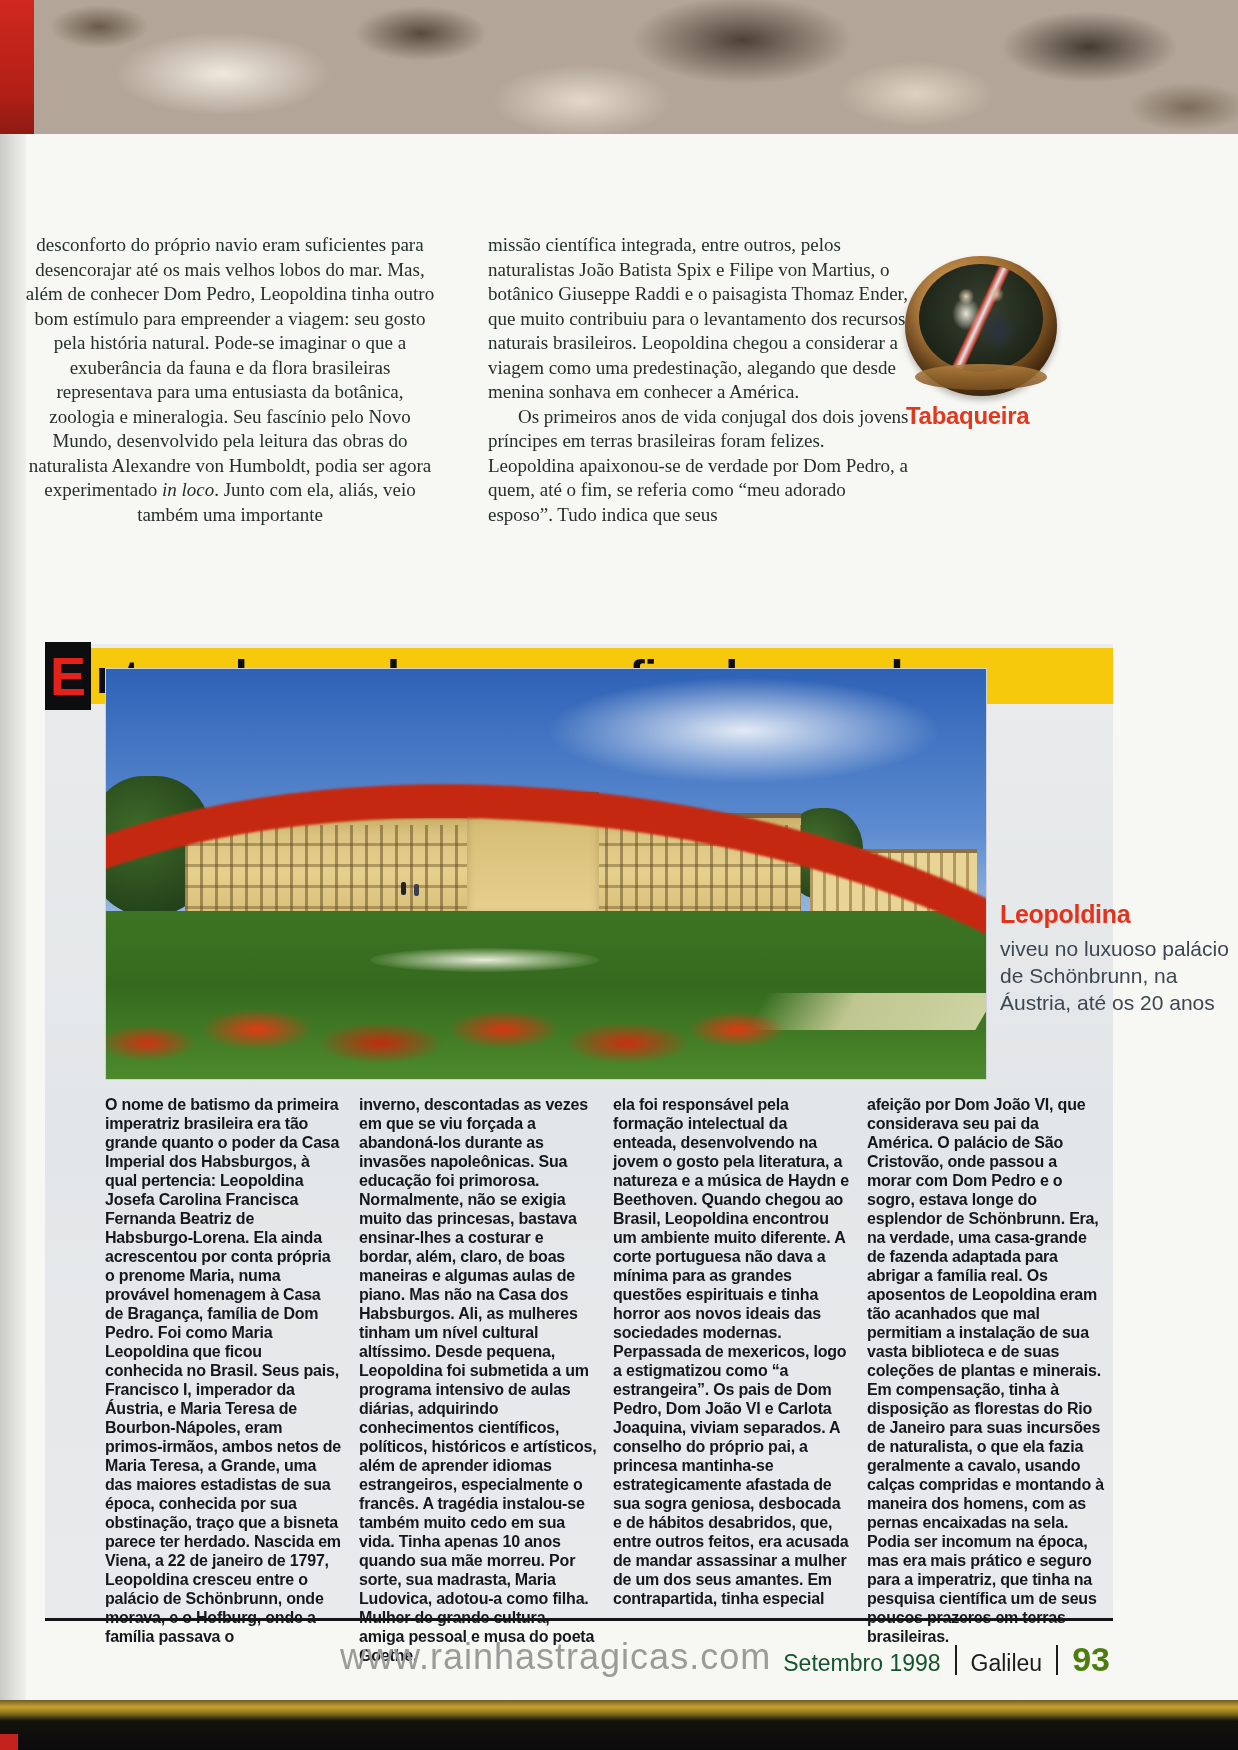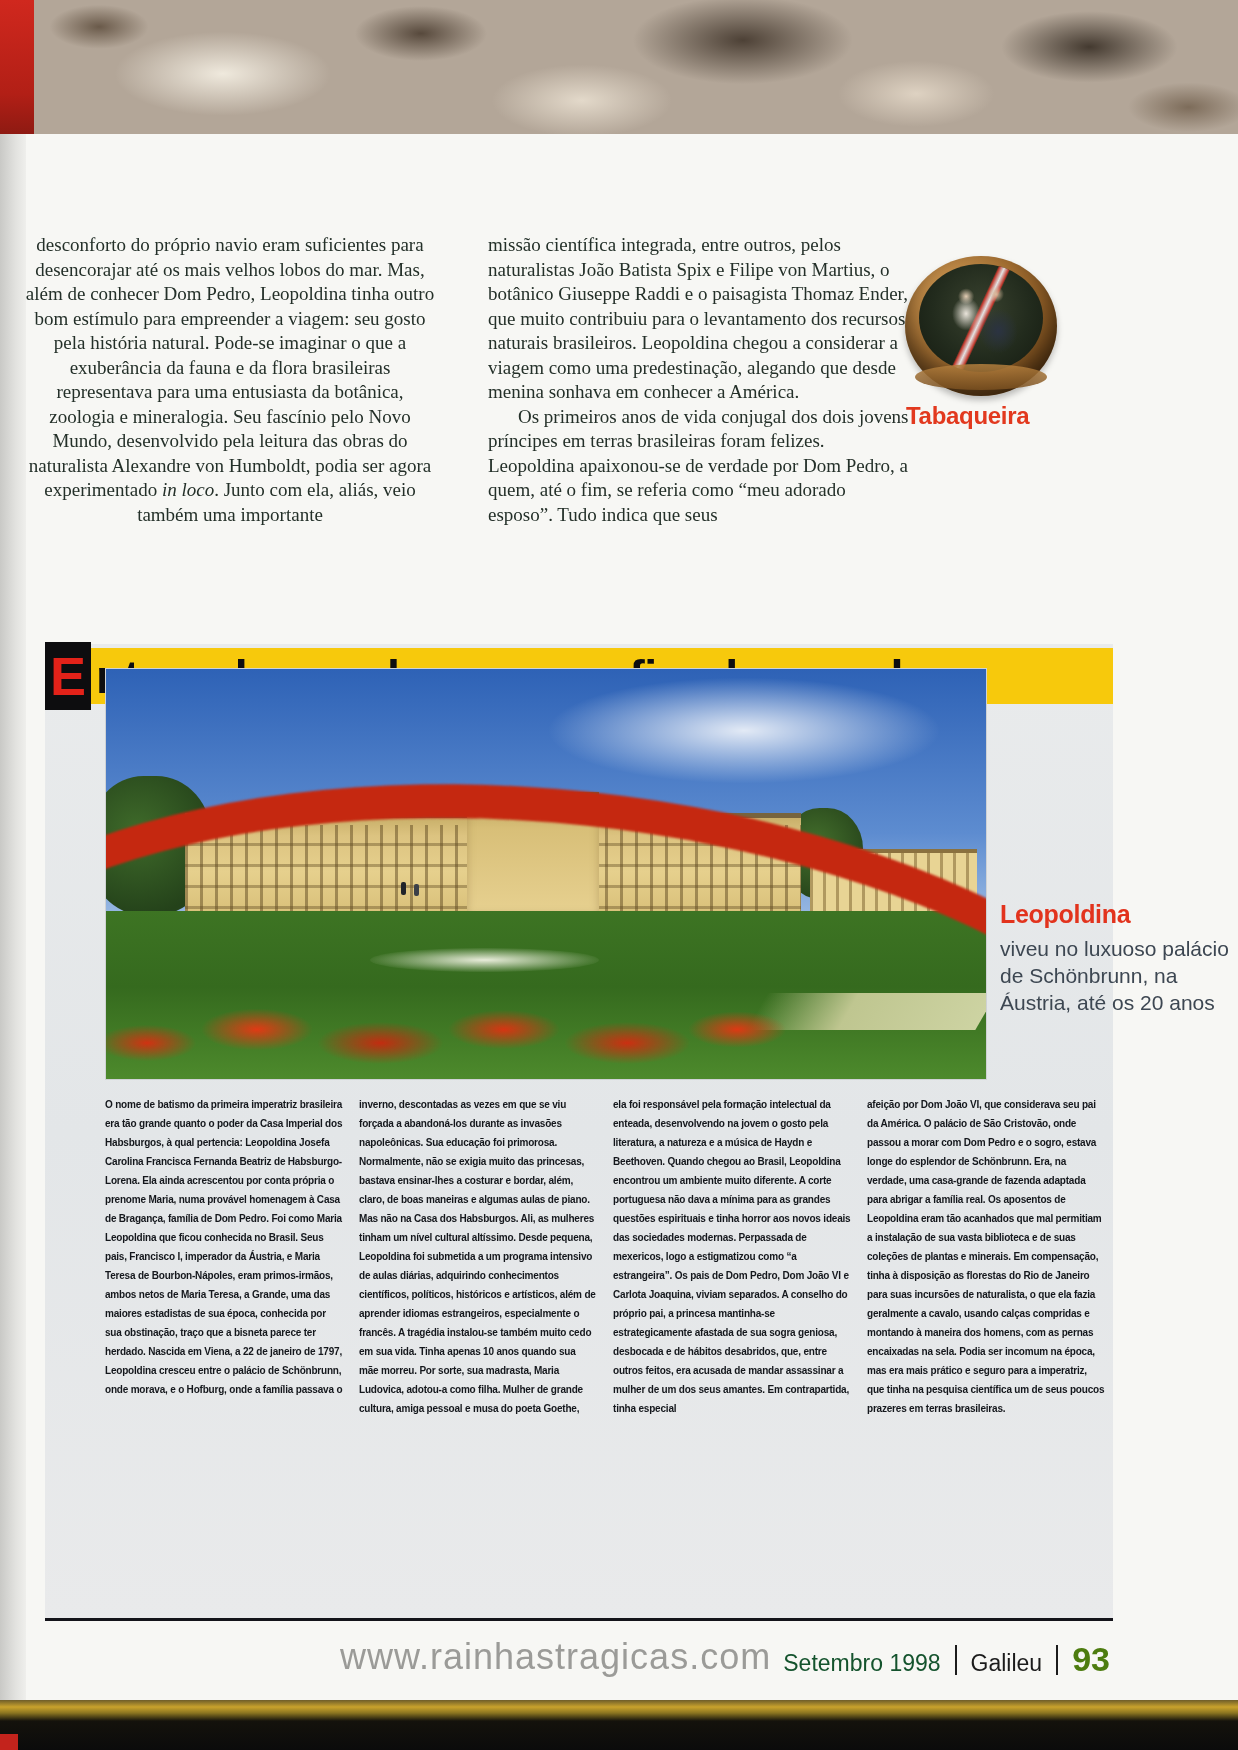--- a/index.html
+++ b/index.html
@@ -108,21 +108,21 @@
       radial-gradient(ellipse 90px 30px at 76% 60%,#cb2f11 0%,rgba(203,47,17,0) 70%),
       radial-gradient(ellipse 70px 26px at 92% 45%,#dd3913 0%,rgba(221,57,19,0) 70%);}
   .figure-a{position:absolute;left:33.5%;top:52%;width:5px;height:13px;background:#20242a;border-radius:2px;}
   .figure-b{position:absolute;left:35%;top:52.5%;width:5px;height:12px;background:#3c4048;border-radius:2px;}
   
   .photo-caption{position:absolute;left:1000px;top:900px;width:240px;}
   .photo-caption-title{font-size:25px;font-weight:800;color:#e2331d;letter-spacing:-0.3px;}
   .photo-caption-body{margin-top:6px;font-size:21px;line-height:27px;color:#3d4752;font-weight:400;}
   
   .box-col{position:absolute;top:1095px;width:238px;color:#14171c;
-    font-size:10px;line-height:19px;font-weight:700;letter-spacing:-0.2px;}
+    font-size:16px;line-height:19px;font-weight:700;letter-spacing:-0.2px;}
   .box-col-1{left:105px;}
   .box-col-2{left:359px;}
   .box-col-3{left:613px;}
   .box-col-4{left:867px;}
   
   .watermark{position:absolute;left:340px;top:1636px;font-size:36px;color:#9b9b98;
     letter-spacing:1px;font-weight:400;}
   .footer-right{position:absolute;right:128px;top:1640px;display:flex;align-items:baseline;}
   .footer-issue{font-size:23px;color:#14532d;padding-right:14px;}
   .footer-sep{width:2px;height:30px;background:#1c1c1c;align-self:center;}

